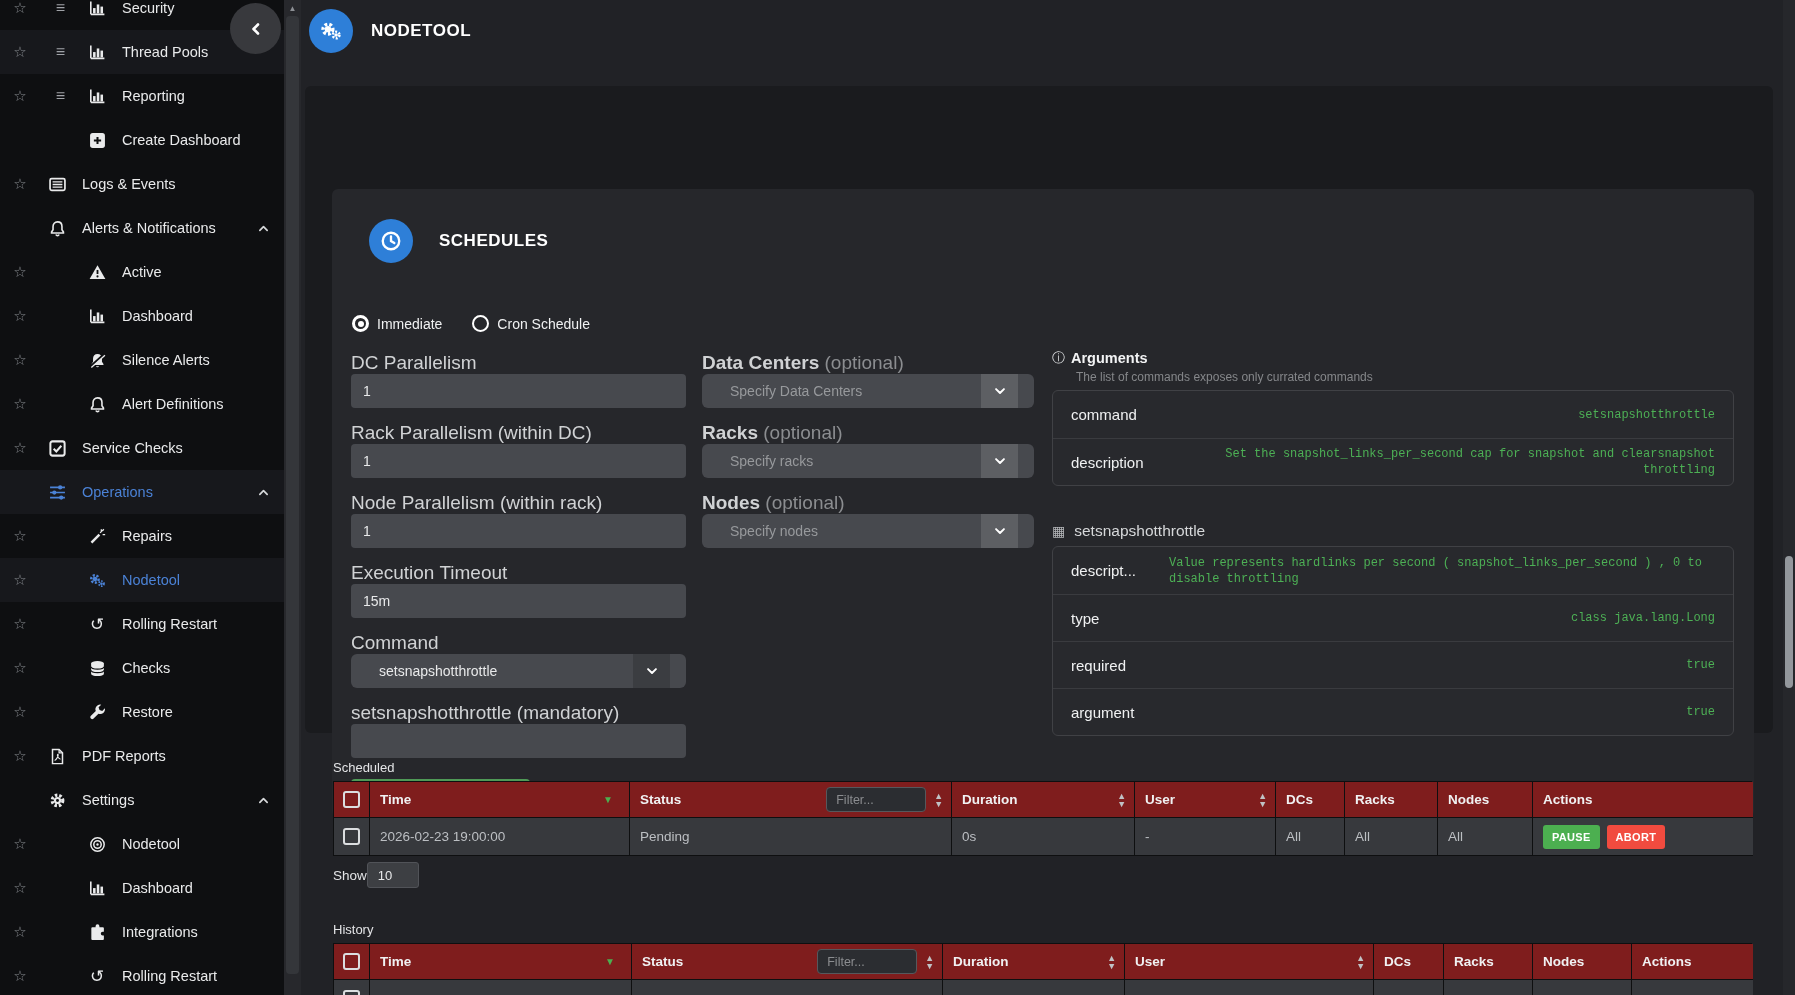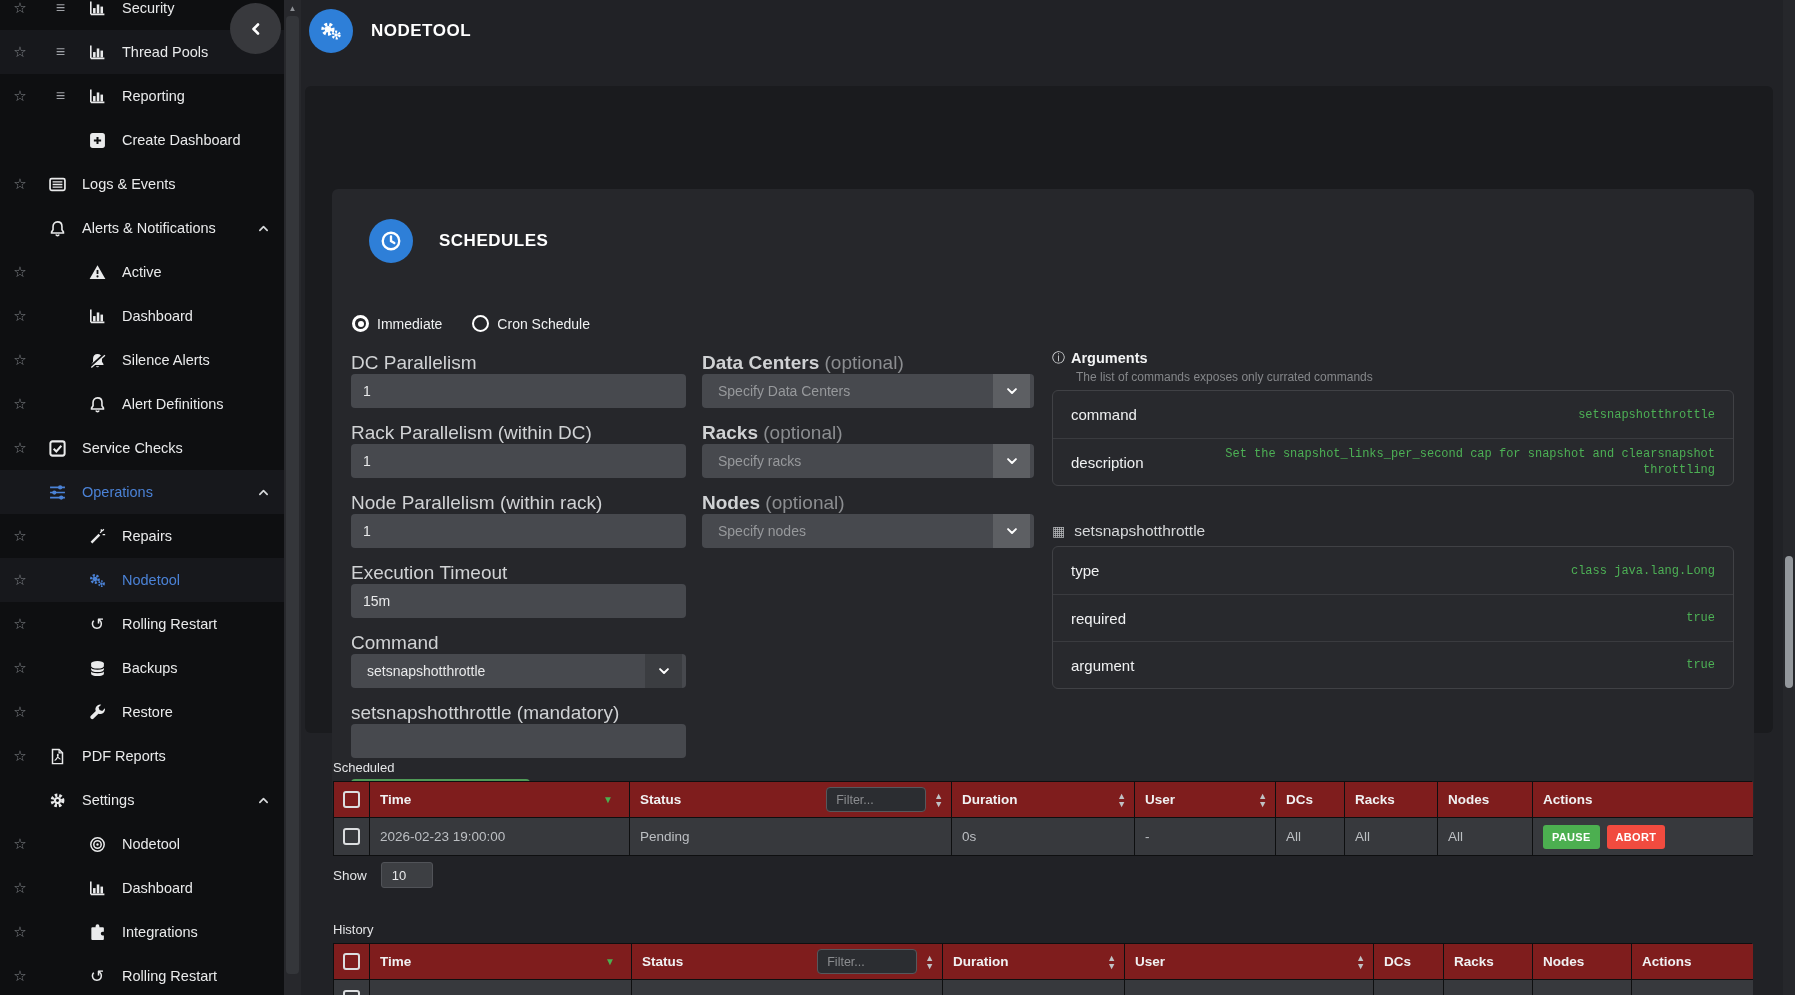--- a/index.html
+++ b/index.html
@@ -53,21 +53,21 @@
   .radio.sel { border-width:3px; }
   .radio.sel::after { content:""; position:absolute; inset:2.5px; background:#fff; border-radius:50%; }
 
   .fcol { position:absolute; top:163px; }
   #col1 { left:19px; width:335px; }
   #col2 { left:370px; width:332px; }
   .f-label { font-size:19px; color:#d0d2d4; margin-bottom:5px; height:17px; white-space:nowrap; }
   .f-label .opt { color:#8b8d90; }
   .f-input, .f-select { height:34px; background:#47494e; border:none; border-radius:4px; width:100%;
     color:#e8e9ea; font-size:14px; padding:0 12px; margin-bottom:14px; font-family:"Liberation Sans",sans-serif; }
-  .f-select { display:flex; align-items:center; padding:4px; overflow:hidden; cursor:pointer; }
+  .f-select { display:flex; align-items:center; padding:16px; overflow:hidden; cursor:pointer;border-radius:6px; }
   .f-select .val { flex:1; padding:0 12px; }
   .f-select .val.ph { color:#97999c; }
   .f-select .chevbox { width:37px; height:34px; display:flex; align-items:center; justify-content:center; }
   .f-select .chevbox.dark { background:#3b3d41; }
   .f-select .chevbox.light { background:#5d5f63; }
   .f-select .chevbox svg { width:14px; height:14px; color:#fff; }
 
   .start-btn { margin-top:7px; height:33px; padding:0 16px; background:#4f9a57; color:#e9f2ea;
     border:none; border-radius:4px; font-size:13px; font-weight:bold; letter-spacing:.4px;
     display:flex; align-items:center; gap:8px; cursor:pointer; font-family:"Liberation Sans",sans-serif; }
@@ -102,21 +102,21 @@
   .sort-desc { margin-left:auto; margin-right:6px; color:#4caf50; font-size:10px; cursor:pointer; }
   .hfilter { margin-left:auto; width:100px; height:25px; background:#2b2d31; border:1px solid #56585c;
     border-radius:4px; color:#dddfe1; font-size:12.5px; padding:0 9px; font-family:"Liberation Sans",sans-serif; }
   .hfilter::placeholder { color:#8b8d90; }
   .hfilter + .sort { margin-left:10px; }
   .abtn { border:none; border-radius:3px; color:#fff; font-size:11px; font-weight:bold; padding:6px 9px;
     margin-right:7px; cursor:pointer; letter-spacing:.3px; font-family:"Liberation Sans",sans-serif; }
   .abtn.pause { background:#4caf50; }
   .abtn.abort { background:#f14b3f; }
 
-  .show-row { position:absolute; display:flex; align-items:center; gap:14px; font-size:13.5px; color:#e3e4e6; }
+  .show-row { position:absolute; display:flex; align-items:center; font-size:13.5px; color:#e3e4e6; }
   .show-input { width:52px; height:26px; background:#3d3f43; border:1px solid #515358; border-radius:3px;
     color:#e8e9ea; font-size:13px; padding:0 10px; font-family:"Liberation Sans",sans-serif; }
 
   #scheduled-label { left:32px; top:760px; }
   #scheduled-table { left:32px; top:781px; }
   #show-row { left:32px; top:862px; }
   #history-label { left:32px; top:922px; }
   #history-table { left:32px; top:943px; }
 
   
@@ -316,21 +316,21 @@
       <div class="srow">
         <span class="scol star">☆</span>
         <span class="scol handle"></span>
         <span class="sicon ">
           <svg viewBox="0 0 16 16" fill="currentColor">
             <ellipse cx="8" cy="3.1" rx="6" ry="2.2"></ellipse>
             <path d="M2 3.1v9.8c0 1.2 2.7 2.2 6 2.2s6-1 6-2.2V3.1z"></path>
             <path d="M2 6.4c0 1.2 2.7 2.2 6 2.2s6-1 6-2.2M2 9.7c0 1.2 2.7 2.2 6 2.2s6-1 6-2.2" stroke="#0e0f11" stroke-width="1" fill="none"></path>
           </svg>
         </span>
-        <span class="slabel">Backups</span>
+        <span class="slabel">Checks</span>
       </div>
       <div class="srow">
         <span class="scol star">☆</span>
         <span class="scol handle"></span>
         <span class="sicon ">
           <svg viewBox="0 0 16 16" fill="currentColor">
             <path d="M14.9 4a4.4 4.4 0 0 1-6 5.1l-4.8 4.8a1.8 1.8 0 0 1-2.5-2.5L6.4 6.6a4.4 4.4 0 0 1 5.1-6L9 3.1l.9 2.6 2.6.9z"></path>
           </svg>
         </span>
         <span class="slabel">Restore</span>
@@ -515,20 +515,24 @@
               <span class="arg-key">description</span>
               <span class="arg-val mono r">Set the snapshot_links_per_second cap for snapshot and clearsnapshot throttling</span>
             </div>
           </div>
         <div class="arg-section">
           <span class="g">▦</span>
           <span>setsnapshotthrottle</span>
         </div>
         <div class="arg-card" id="arg-card-2">
             <div class="arg-row">
+              <span class="arg-key">descript...</span>
+              <span class="arg-val mono l">Value represents hardlinks per second ( snapshot_links_per_second ) , 0 to disable throttling</span>
+            </div>
+            <div class="arg-row">
               <span class="arg-key">type</span>
               <span class="arg-val mono r">class java.lang.Long</span>
             </div>
             <div class="arg-row">
               <span class="arg-key">required</span>
               <span class="arg-val mono r">true</span>
             </div>
             <div class="arg-row">
               <span class="arg-key">argument</span>
               <span class="arg-val mono r">true</span>

